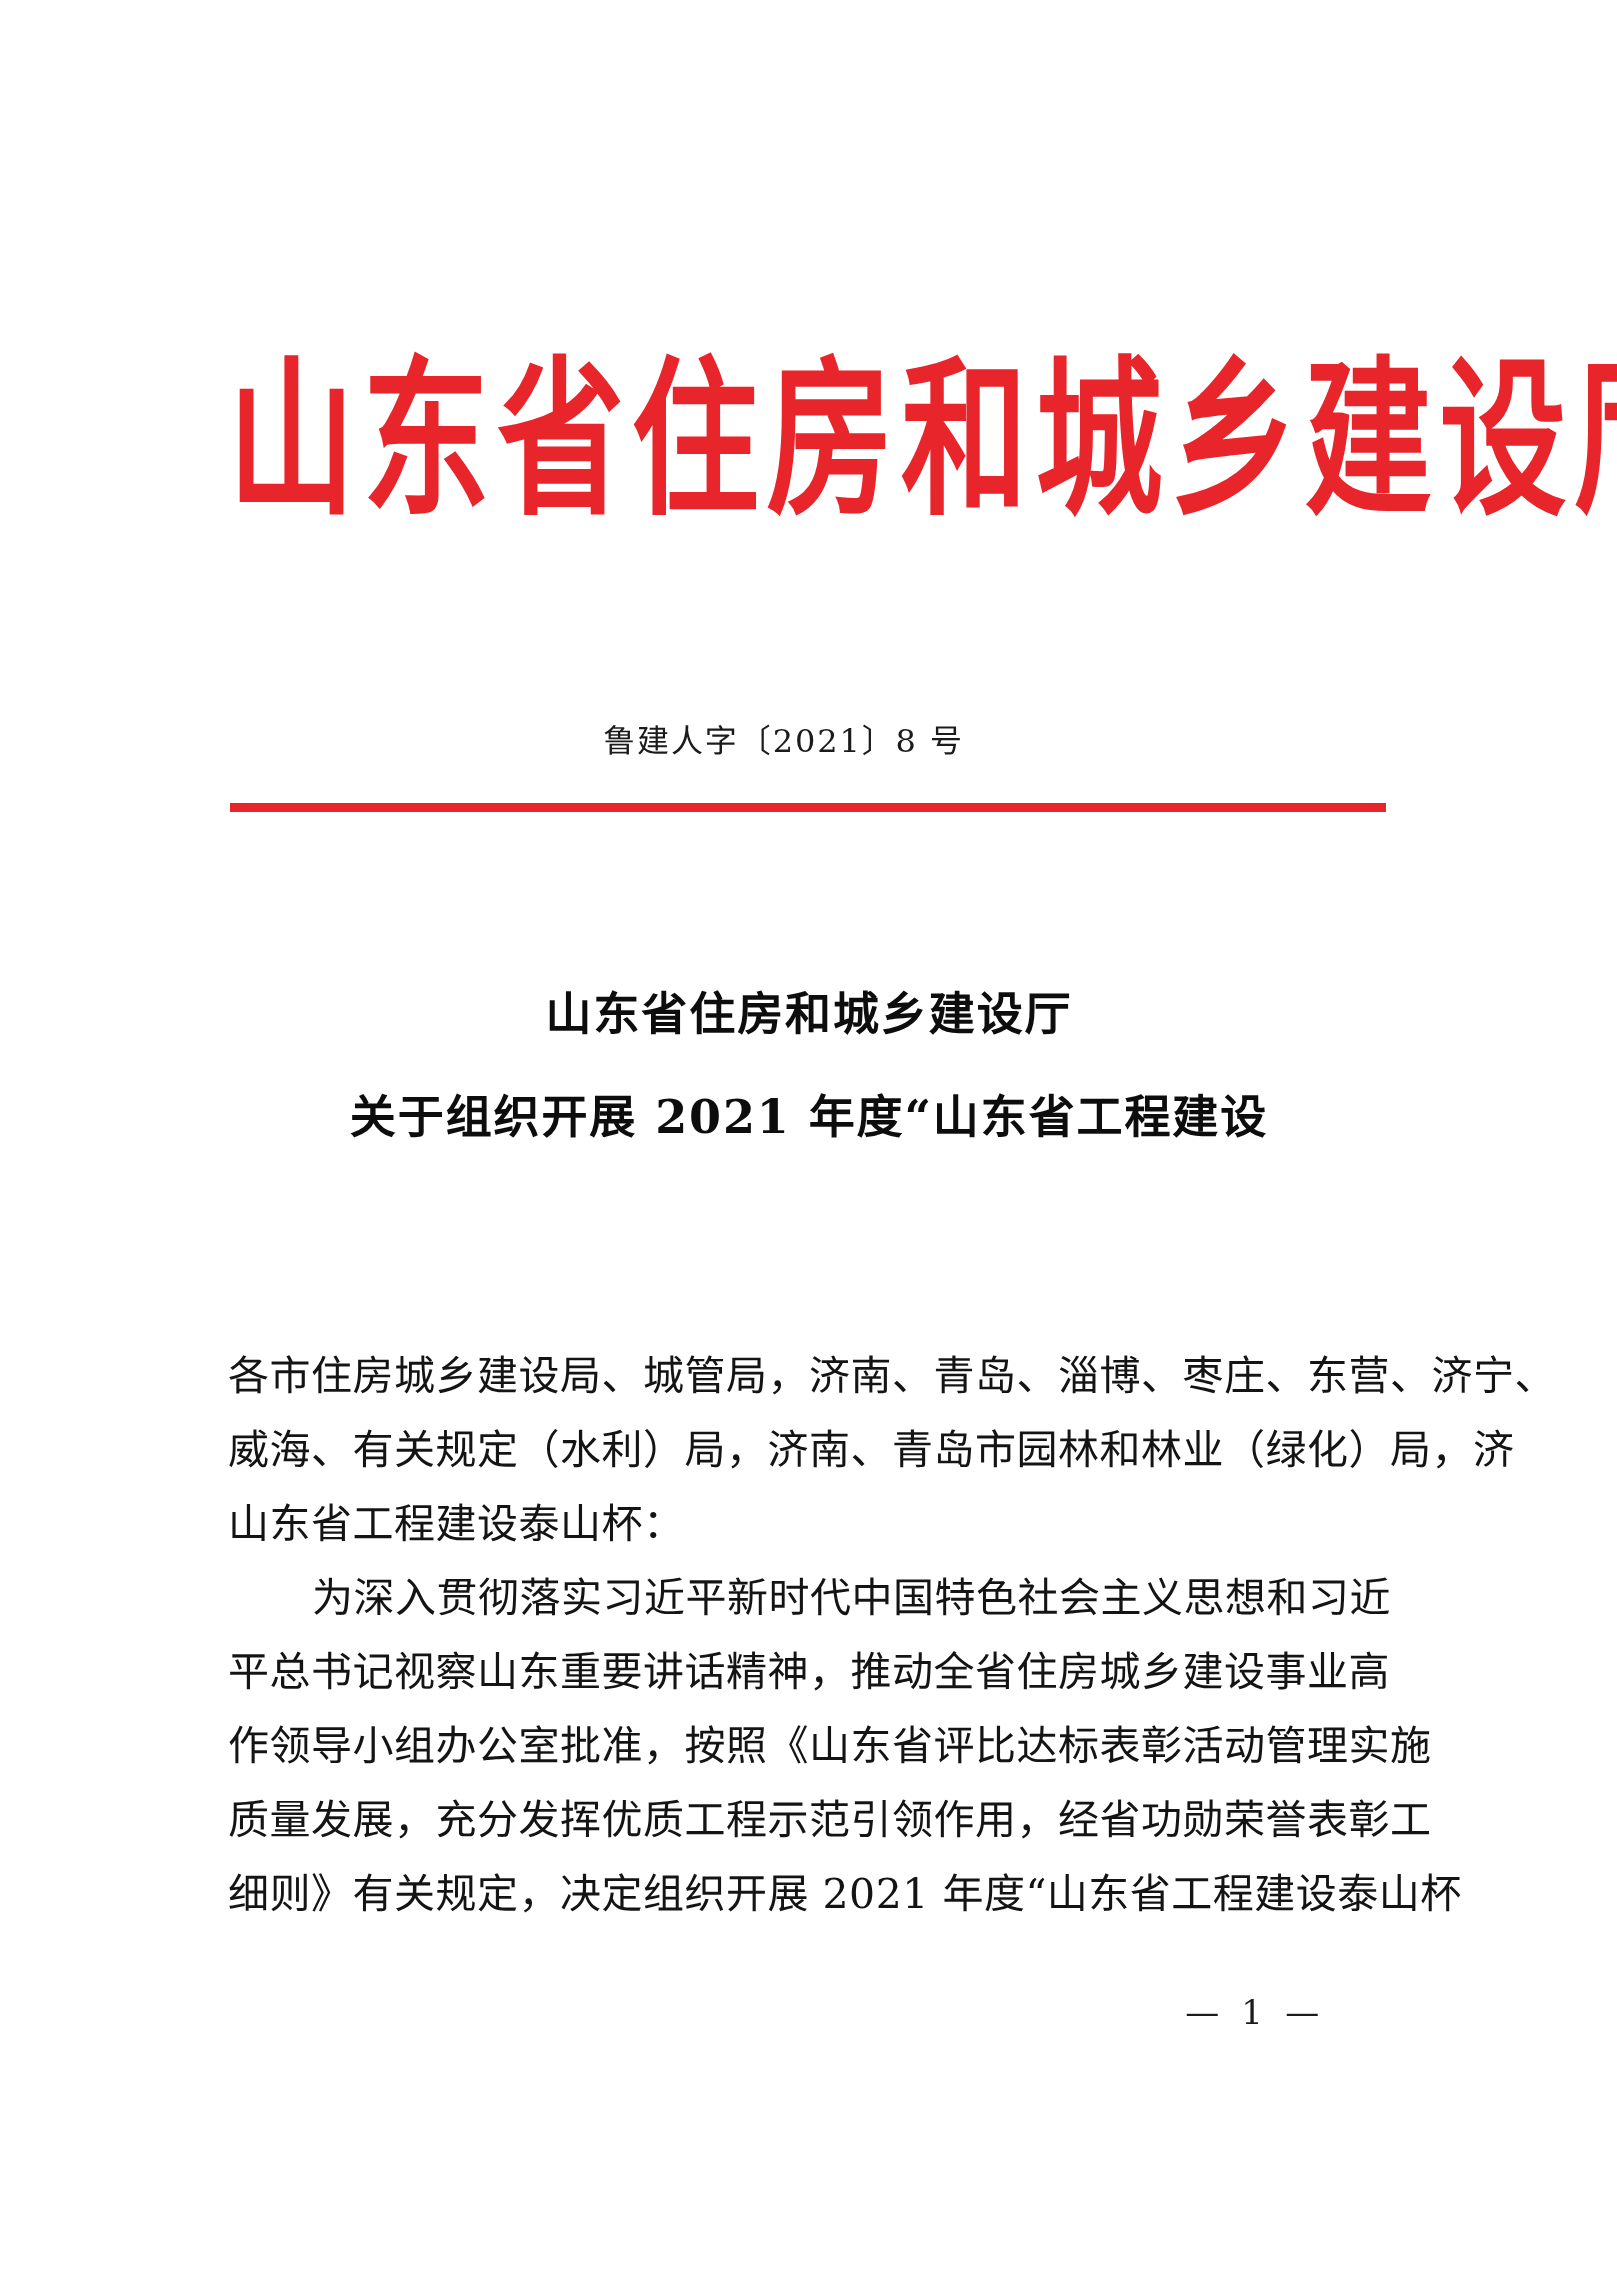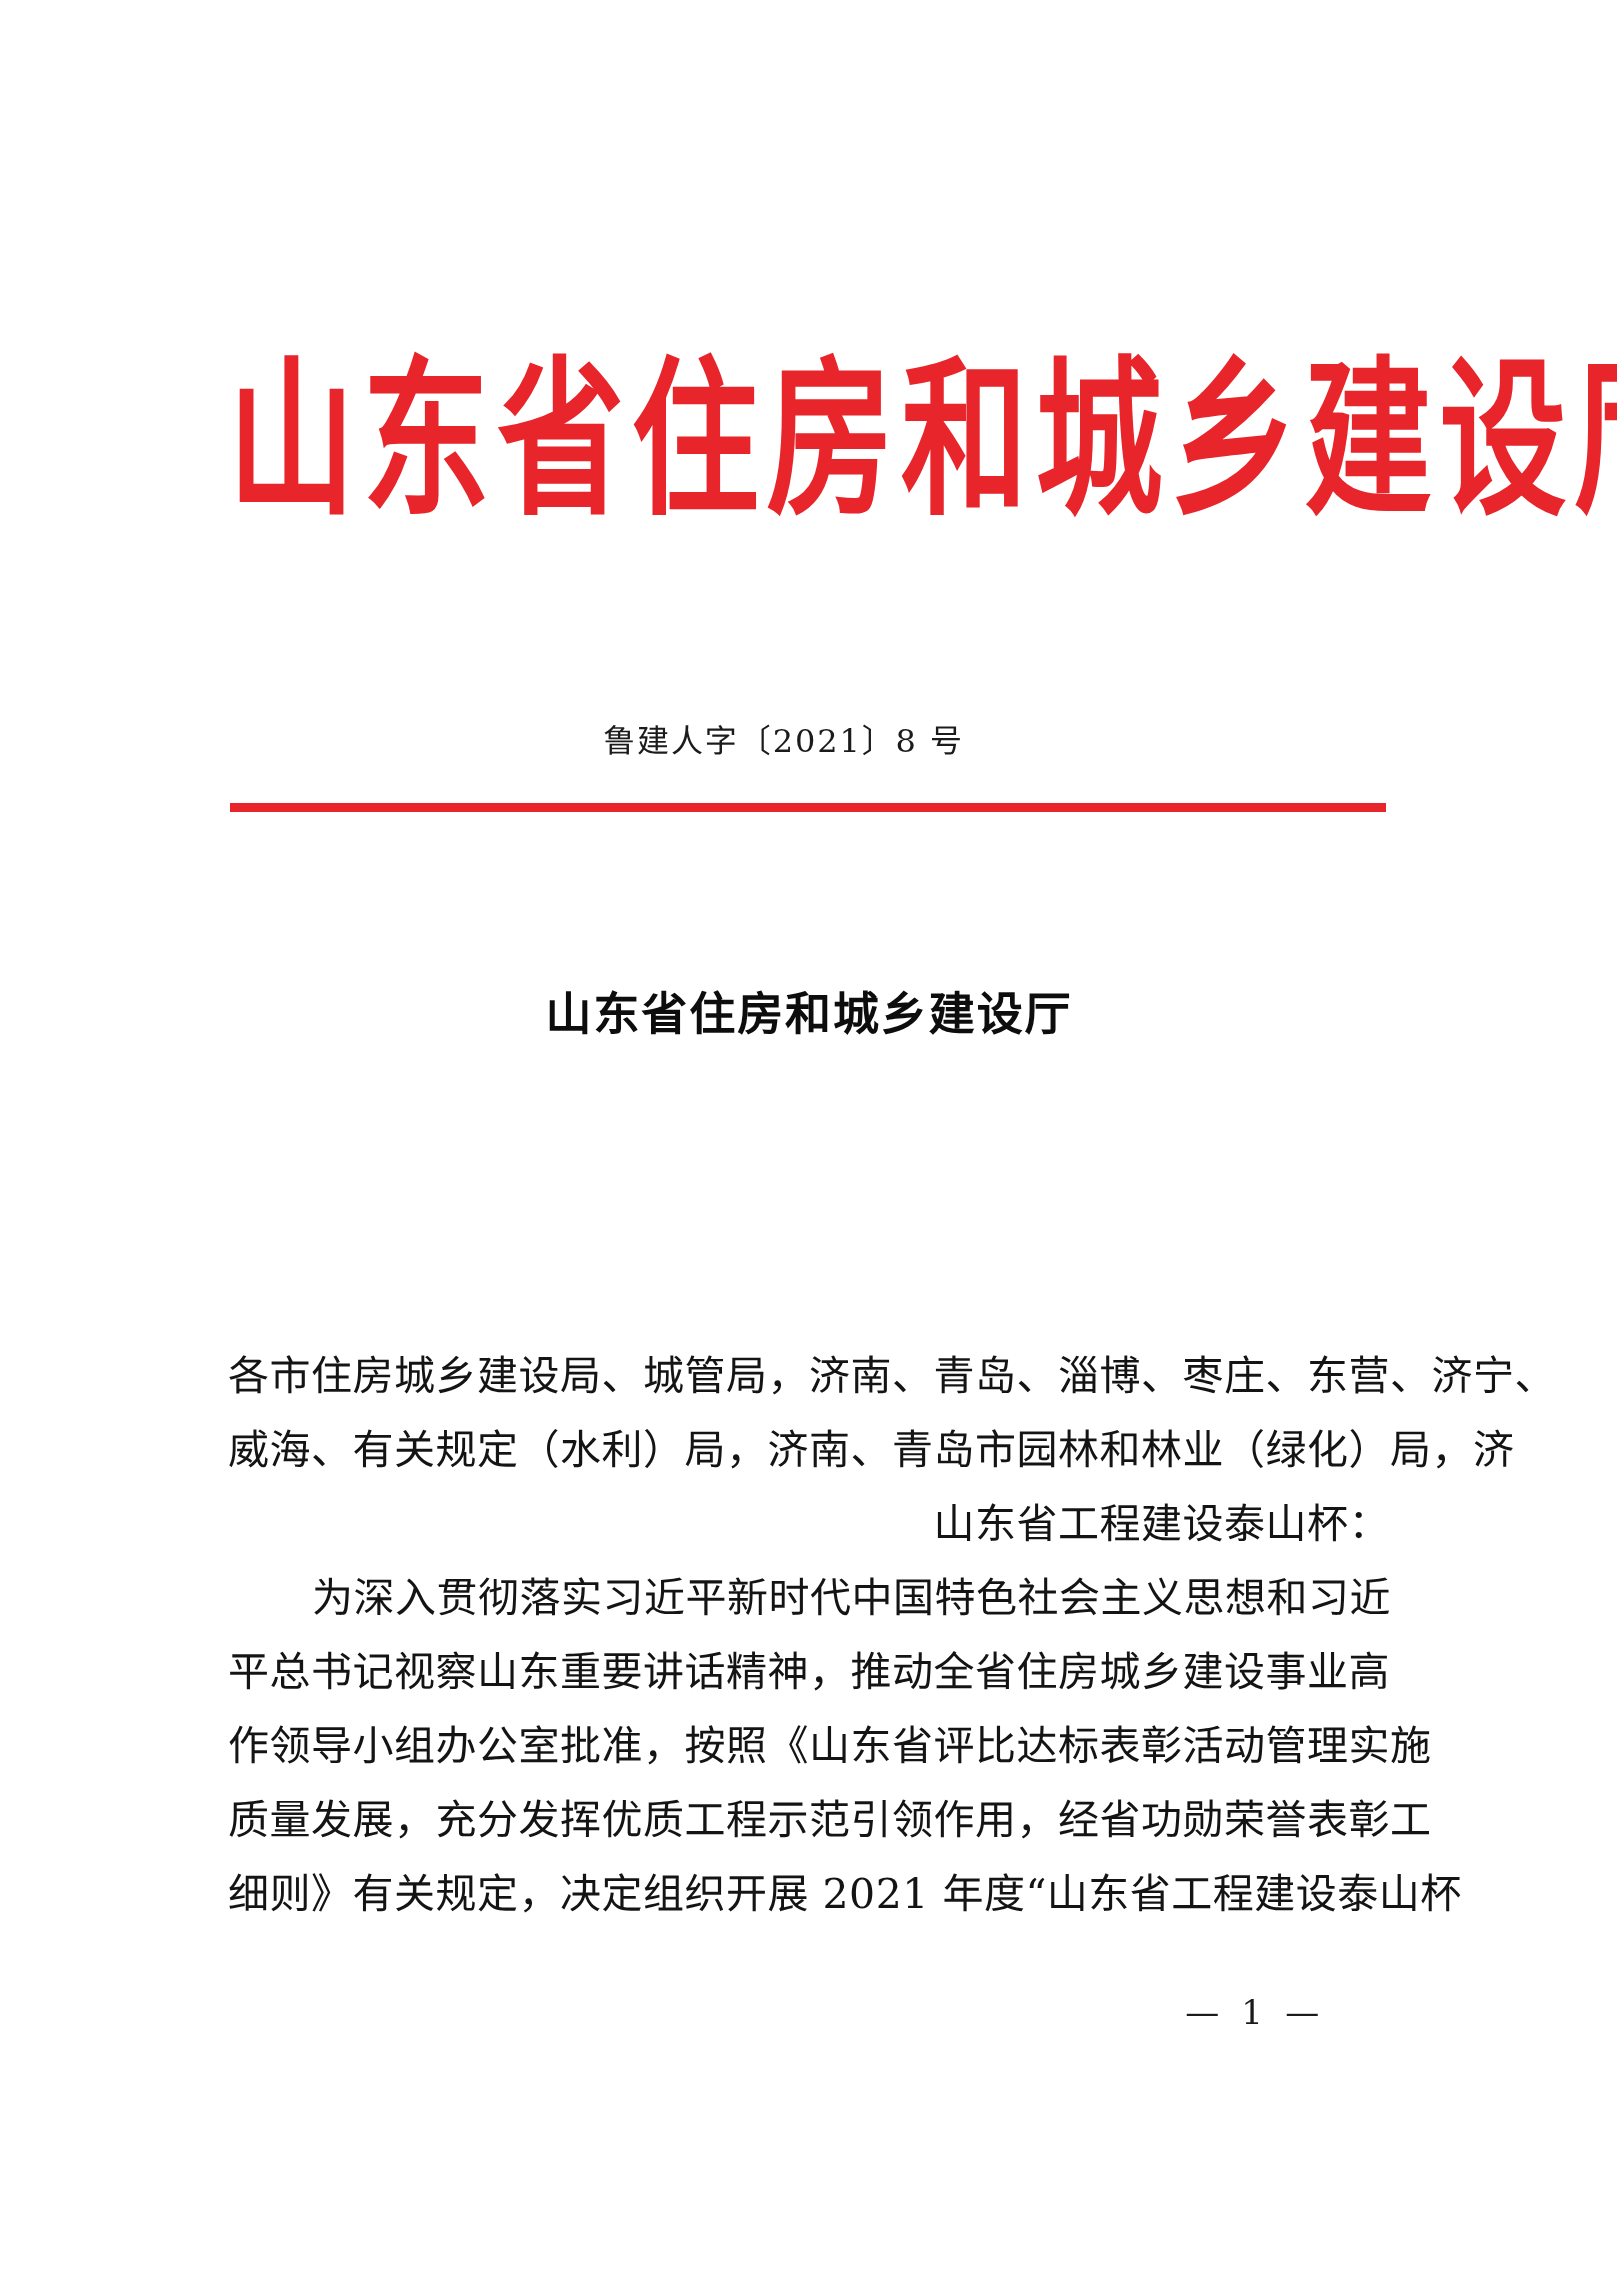--- a/index.html
+++ b/index.html
@@ -87,21 +87,20 @@
     top: 1339px;
     width: 1162px;
   }
   .body-line {
     font-family: "DejaVu Serif", "Liberation Serif", serif;
     font-size: 41px;
     line-height: 74px;
     letter-spacing: 0.5px;
     color: #141414;
     white-space: nowrap;
-    text-align: right;
   }
   .body-line.indent {
     text-indent: 84px;
   }
 
   
   .page-number {
     position: absolute;
     left: 1122px;
     top: 1992px;
@@ -119,20 +118,21 @@
 <div class="page">
 
   <div class="masthead">山东省住房和城乡建设厅</div>
 
   <div class="doc-number">鲁建人字〔2021〕8 号</div>
 
   <div class="red-rule"></div>
 
   <div class="title-block">
     <div class="title-line">山东省住房和城乡建设厅</div>
+    <div class="title-line">关于组织开展 2021 年度“山东省工程建设</div>
   </div>
 
   <div class="body-block">
     <div class="body-line">各市住房城乡建设局、城管局，济南、青岛、淄博、枣庄、东营、济宁、</div>
     <div class="body-line">威海、有关规定（水利）局，济南、青岛市园林和林业（绿化）局，济</div>
     <div class="body-line">山东省工程建设泰山杯：</div>
 
     <div class="body-line indent">为深入贯彻落实习近平新时代中国特色社会主义思想和习近</div>
     <div class="body-line">平总书记视察山东重要讲话精神，推动全省住房城乡建设事业高</div>
     <div class="body-line">作领导小组办公室批准，按照《山东省评比达标表彰活动管理实施</div>

